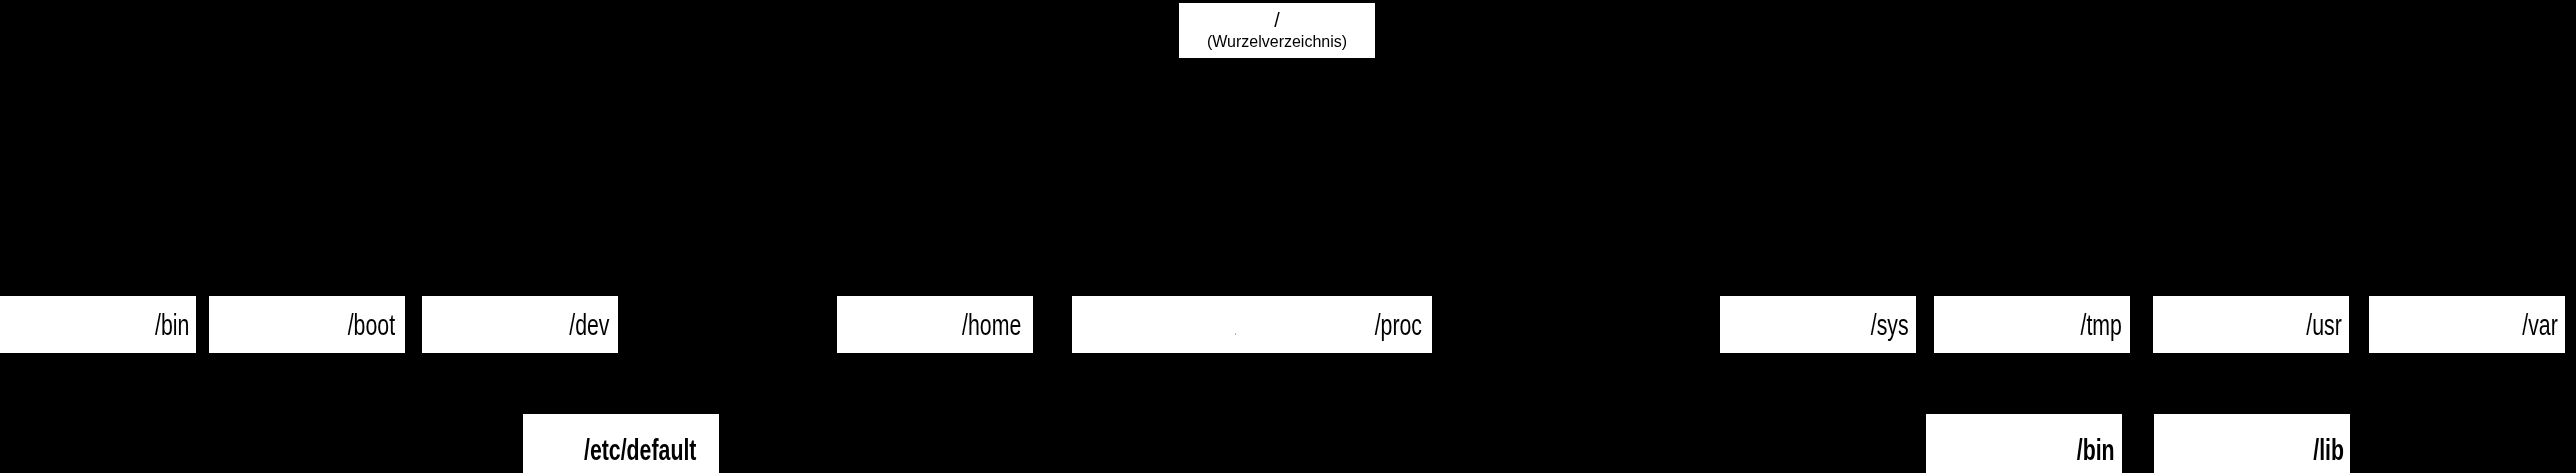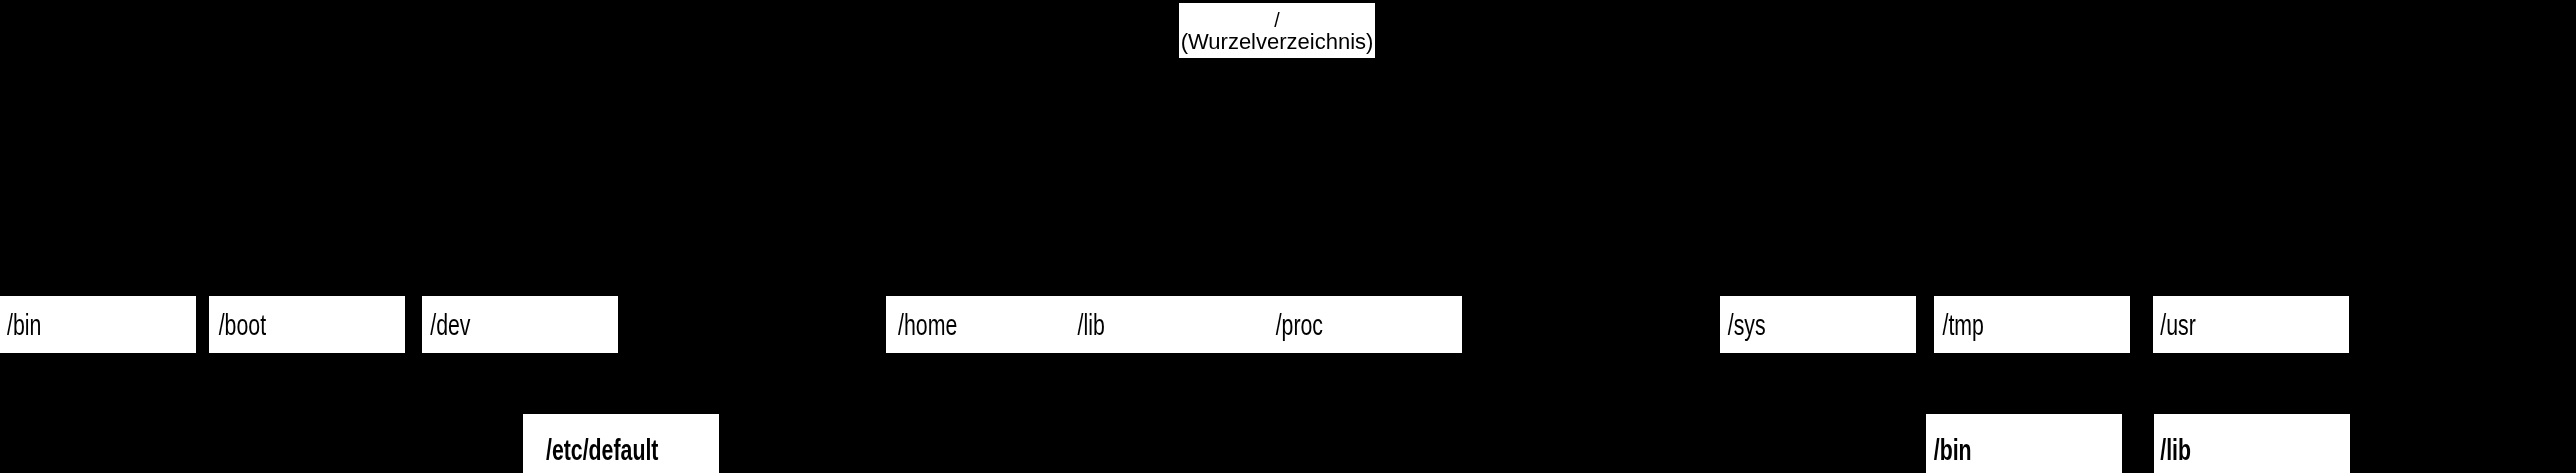--- a/index.html
+++ b/index.html
@@ -19,21 +19,21 @@
     background: var(--bg);
     overflow: hidden;
     font-family: "Liberation Sans", "DejaVu Sans", sans-serif;
   }
   .node {
     position: absolute;
     background: var(--node-bg);
     color: var(--node-text);
     display: flex;
     align-items: center;
-    justify-content: flex-start;
+    justify-content: flex-end;
     box-sizing: border-box;
   }
   .row2 { top: 296px; width: 196px; height: 57px; }
   .row3 { top: 414px; width: 196px; height: 72px; font-weight: bold; }
   .lbl {
     font-size: 30px;
     line-height: 1;
     display: inline-block;
     transform: scaleX(0.71);
     transform-origin: center center;
@@ -47,21 +47,21 @@
     flex-direction: column;
     justify-content: center;
     text-align: center;
   }
   #root-node .title {
     font-size: 19.6px;
     line-height: 23.6px;
     display: block;
   }
   #root-node .subtitle {
-    font-size: 22px;
+    font-size: 16px;
     line-height: 19.6px;
     display: block;
   }
 </style>
 </head>
 <body>
 
 <div id="canvas">
 
   <div class="node" id="root-node">
@@ -71,37 +71,40 @@
 
   <div class="node row2" style="left:0px">
       <span class="lbl">/bin</span>
     </div>
   <div class="node row2" style="left:209px">
       <span class="lbl">/boot</span>
     </div>
   <div class="node row2" style="left:422px">
       <span class="lbl">/dev</span>
     </div>
-  <div class="node row2" style="left:886px">
+  <div class="node row2" style="left:837px">
       <span class="lbl">/home</span>
     </div>
   <div class="node row2" style="left:1072px">
       <span class="lbl">/lib</span>
     </div>
-  <div class="node row2" style="left:1266px">
+  <div class="node row2" style="left:1236px">
       <span class="lbl">/proc</span>
     </div>
   <div class="node row2" style="left:1720px">
       <span class="lbl">/sys</span>
     </div>
   <div class="node row2" style="left:1934px">
       <span class="lbl">/tmp</span>
     </div>
   <div class="node row2" style="left:2153px">
       <span class="lbl">/usr</span>
+    </div>
+  <div class="node row2" style="left:2369px">
+      <span class="lbl">/var</span>
     </div>
 
   <div class="node row3" style="left:523px;width:196px">
       <span class="lbl">/etc/default</span>
     </div>
   <div class="node row3" style="left:1926px;width:196px">
       <span class="lbl">/bin</span>
     </div>
   <div class="node row3" style="left:2154px;width:196px">
       <span class="lbl">/lib</span>

